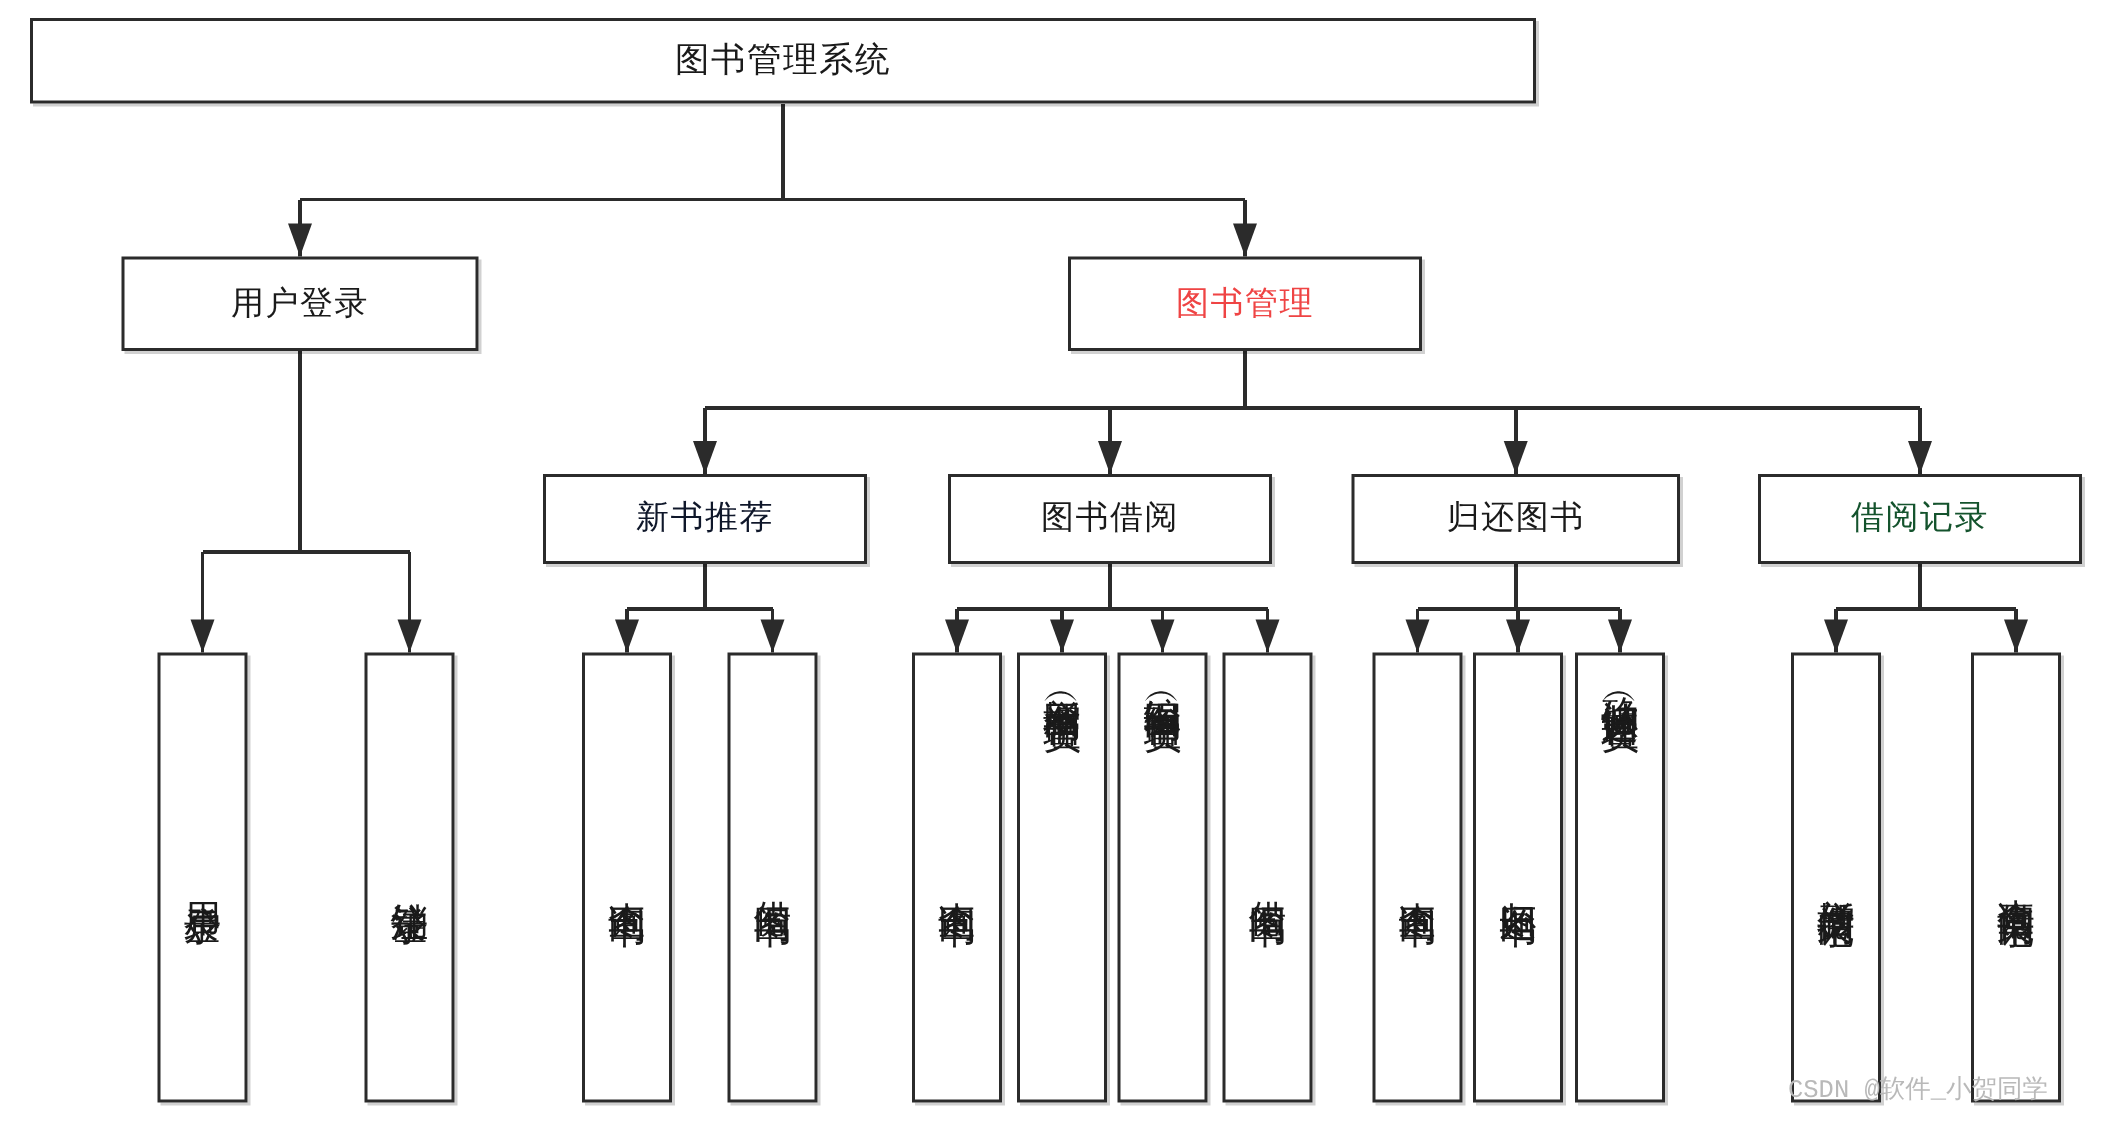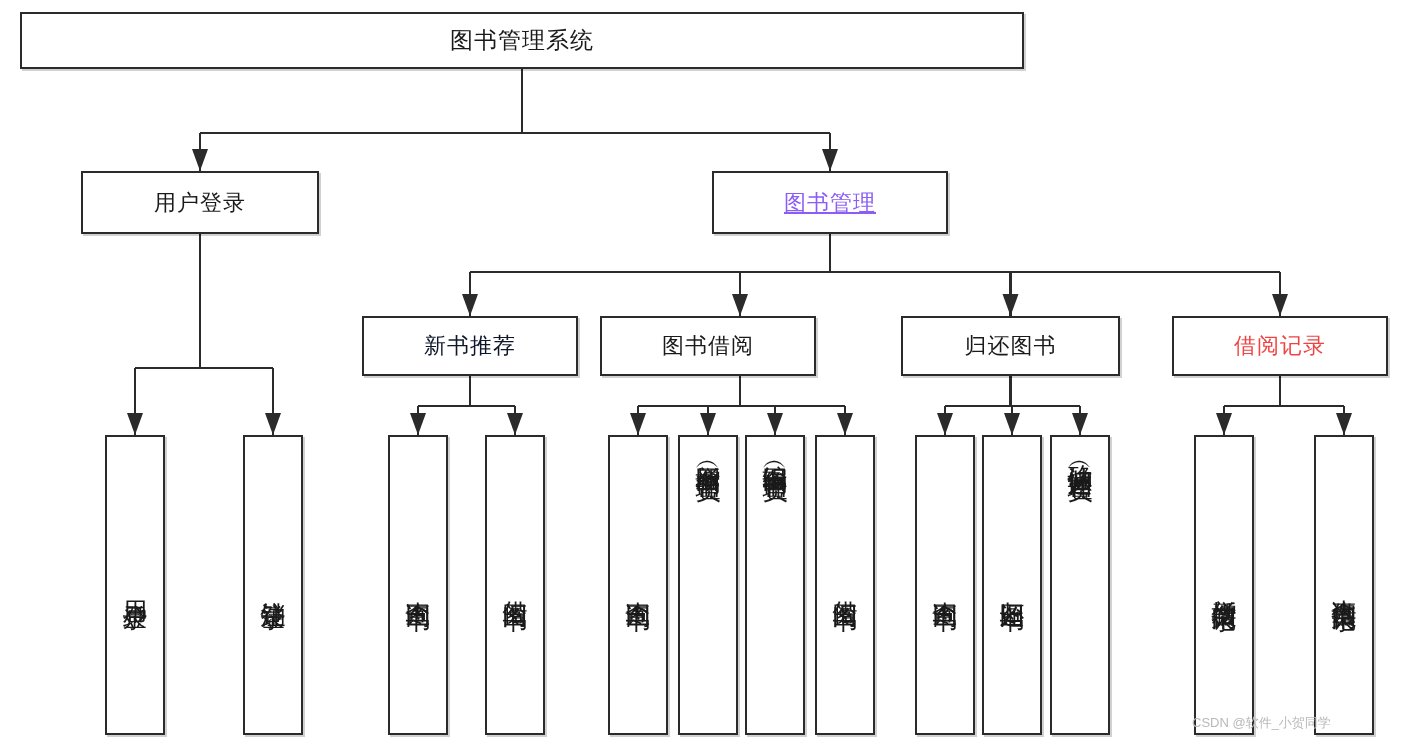--- a/index.html
+++ b/index.html
@@ -68,24 +68,24 @@
     -webkit-text-orientation: upright;
   }
   
   .node.v.center {
     align-items: center;
     padding-top: 0;
   }
   .watermark {
     position: absolute;
     color: #b9b9b9;
-    font-size: 13px;
+    font-size: 17px;
     white-space: nowrap;
     z-index: 5;
-    font-family: Liberation Sans, sans-serif;
+    font-family: Liberation Mono, monospace;
   }
 </style>
 </head>
 <body>
 
 <div id="canvas">
   <svg id="edges" viewBox="0 0 1405 747" width="1405" height="747" xmlns="http://www.w3.org/2000/svg">
       <line x1="522" y1="69" x2="522" y2="133" stroke="#2b2b2b" stroke-width="2.5" shape-rendering="crispEdges"></line>
       <line x1="200" y1="133" x2="830" y2="133" stroke="#2b2b2b" stroke-width="2.5" shape-rendering="crispEdges"></line>
       <line x1="200" y1="133" x2="200" y2="171" stroke="#2b2b2b" stroke-width="2.5" shape-rendering="crispEdges"></line>
@@ -140,33 +140,33 @@
       <polygon points="1336,413 1352,413 1344,435" fill="#2b2b2b"></polygon>
     </svg>
   <div id="nodes">
       <div class="node h root" style="left: 20px; top: 12px; width: 1004px; height: 57px; border-color: rgb(43, 43, 43); background: rgb(255, 255, 255);">
         <span class="label" style="color: rgb(26, 26, 26);">图书管理系统</span>
       </div>
       <div class="node h" style="left: 81px; top: 171px; width: 238px; height: 63px; border-color: rgb(43, 43, 43); background: rgb(255, 255, 255);">
         <span class="label" style="color: rgb(26, 26, 26);">用户登录</span>
       </div>
       <div class="node h" style="left: 712px; top: 171px; width: 236px; height: 63px; border-color: rgb(43, 43, 43); background: rgb(255, 255, 255);">
-        <span class="label" style="color: #8b5cf6; text-decoration: underline;">图书管理</span>
+        <span class="label" style="color: #ef4444;">图书管理</span>
       </div>
       <div class="node h" style="left: 362px; top: 316px; width: 216px; height: 60px; border-color: rgb(43, 43, 43); background: rgb(255, 255, 255);">
         <span class="label" style="color: #0f172a;">新书推荐</span>
       </div>
-      <div class="node h" style="left: 600px; top: 316px; width: 216px; height: 60px; border-color: rgb(43, 43, 43); background: rgb(255, 255, 255);">
+      <div class="node h" style="left: 632px; top: 316px; width: 216px; height: 60px; border-color: rgb(43, 43, 43); background: rgb(255, 255, 255);">
         <span class="label" style="color: rgb(26, 26, 26);">图书借阅</span>
       </div>
       <div class="node h" style="left: 901px; top: 316px; width: 219px; height: 60px; border-color: rgb(43, 43, 43); background: rgb(255, 255, 255);">
         <span class="label" style="color: rgb(26, 26, 26);">归还图书</span>
       </div>
       <div class="node h" style="left: 1172px; top: 316px; width: 216px; height: 60px; border-color: rgb(43, 43, 43); background: rgb(255, 255, 255);">
-        <span class="label" style="color: #ef4444;">借阅记录</span>
+        <span class="label" style="color: #14532d;">借阅记录</span>
       </div>
       <div class="node v center" style="left: 105px; top: 435px; width: 60px; height: 300px; border-color: rgb(43, 43, 43); background: rgb(255, 255, 255);">
         <span class="label" style="color: rgb(26, 26, 26);">用户登录</span>
       </div>
       <div class="node v center" style="left: 243px; top: 435px; width: 60px; height: 300px; border-color: rgb(43, 43, 43); background: rgb(255, 255, 255);">
         <span class="label" style="color: rgb(26, 26, 26);">注销登录</span>
       </div>
       <div class="node v center" style="left: 388px; top: 435px; width: 60px; height: 300px; border-color: rgb(43, 43, 43); background: rgb(255, 255, 255);">
         <span class="label" style="color: rgb(26, 26, 26);">查询图书</span>
       </div>

